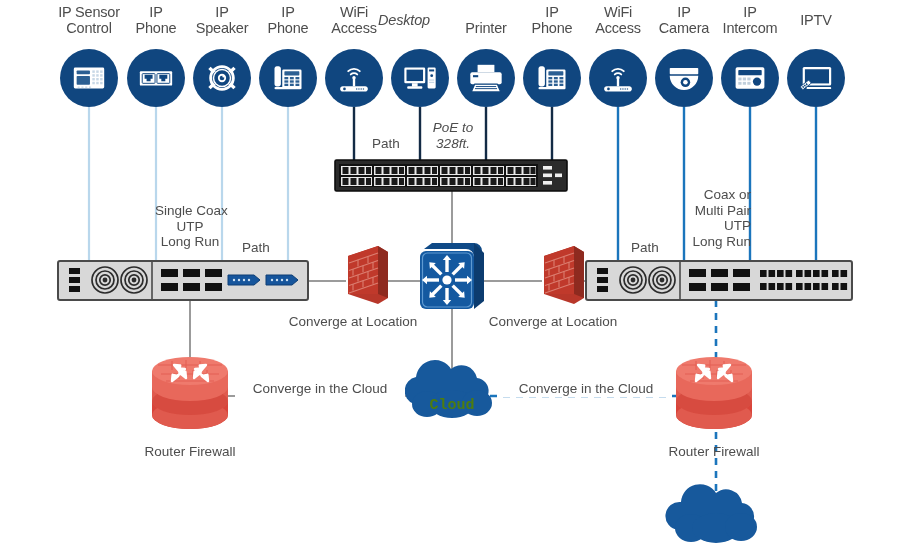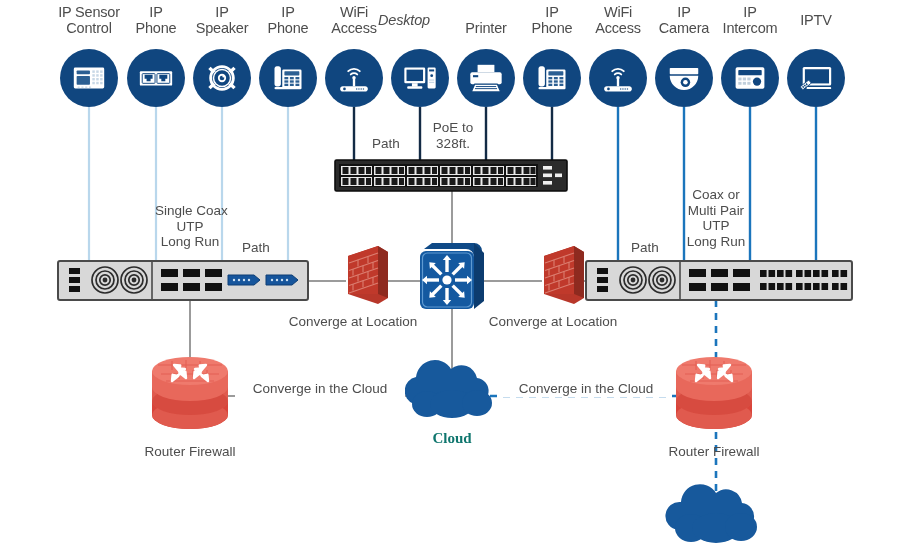--- a/index.html
+++ b/index.html
@@ -10,22 +10,22 @@
     position:absolute;text-align:center;color:#4d4d4d;
     font-family:"Liberation Sans",sans-serif;font-size:14.5px;line-height:16px;
     font-weight:400;letter-spacing:-0.2px;
   }
   .inlinelabel{
     position:absolute;text-align:center;color:#4d4d4d;
     font-family:"Liberation Sans",sans-serif;font-size:13.5px;line-height:15.5px;
     font-weight:400;white-space:nowrap;
   }
   .cloudtext{
-    position:absolute;text-align:center;color:#0f766e;font-weight:bold;
-    font-family:Liberation Serif, serif;font-size:15px;line-height:16px;margin-top:32px;
+    position:absolute;text-align:center;color:#4d7c0f;font-weight:bold;
+    font-family:Liberation Mono, monospace;font-size:15px;line-height:16px;
   }
   .cloudtext.small{font-size:13.5px;line-height:14.5px;}
 </style>
 </head>
 <body>
 
 <div id="stage">
 
   <svg id="svgroot" viewBox="0 0 900 550">
     <defs>
@@ -680,36 +680,36 @@
     <span>IP</span><br>
     <span>Intercom</span>
   </div>
   <div class="devlabel" style="left:778px;top:12px;width:76px;">
     <span>IPTV</span>
   </div>
 
   <div class="inlinelabel" style="left:361px;top:136px;width:50px;">
     <span>Path</span>
   </div>
-  <div class="inlinelabel" style="left:424px;top:120px;width:58px;">
+  <div class="inlinelabel" style="left:424px;top:120px;width:58px;font-style:italic;">
     <span>PoE to</span><br>
     <span>328ft.</span>
   </div>
   <div class="inlinelabel" style="left:155px;top:203px;width:70px;">
     <span>Single Coax</span><br>
     <span>UTP</span><br>
     <span>Long Run</span>
   </div>
   <div class="inlinelabel" style="left:231px;top:240px;width:50px;">
     <span>Path</span>
   </div>
   <div class="inlinelabel" style="left:620px;top:240px;width:50px;">
     <span>Path</span>
   </div>
-  <div class="inlinelabel" style="left:681px;top:187px;width:70px;">
+  <div class="inlinelabel" style="left:681px;top:187px;width:70px;text-align:right;">
     <span>Coax or</span><br>
     <span>Multi Pair</span><br>
     <span>UTP</span><br>
     <span>Long Run</span>
   </div>
   <div class="inlinelabel" style="left:273px;top:314px;width:160px;">
     <span>Converge at Location</span>
   </div>
   <div class="inlinelabel" style="left:473px;top:314px;width:160px;">
     <span>Converge at Location</span>

